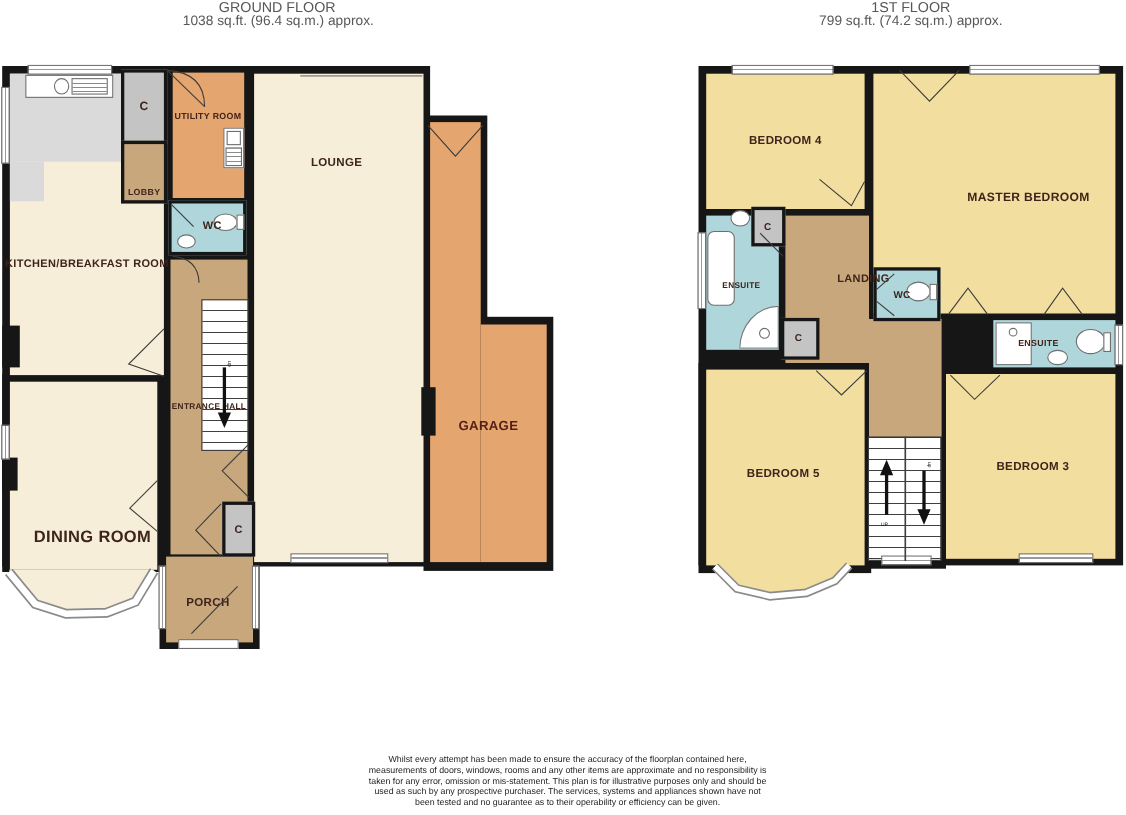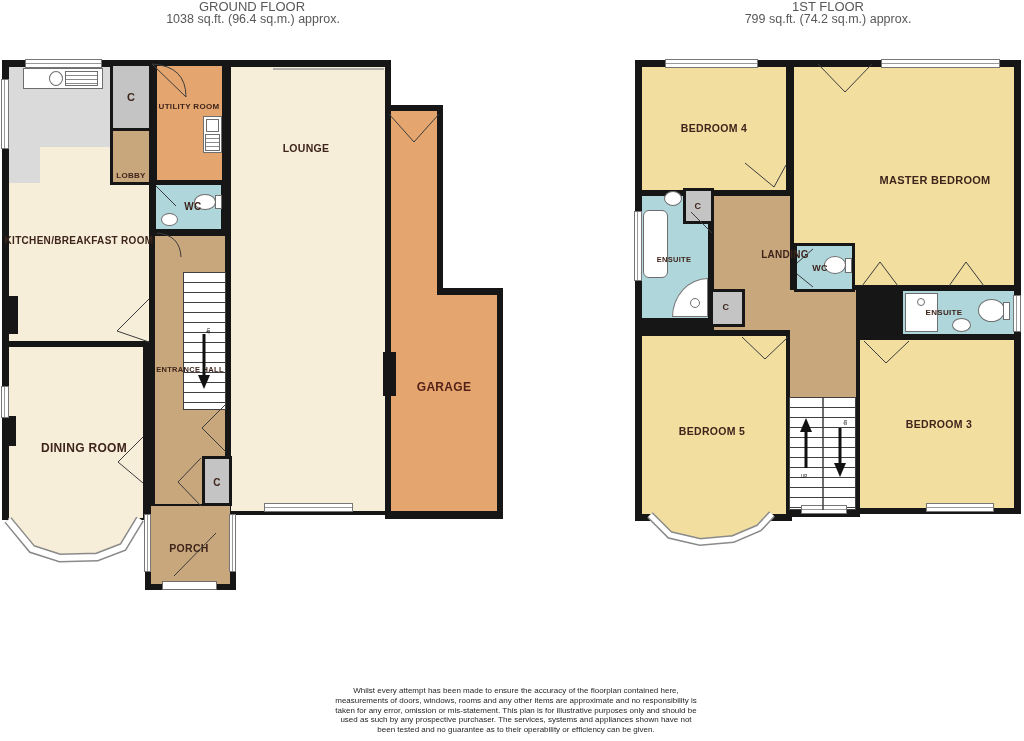--- a/index.html
+++ b/index.html
@@ -83,21 +83,21 @@
   <div class="winv" style="left:229px;top:514px;width:7px;height:58px;"></div>
   <div class="fix" style="left:162px;top:581px;width:55px;height:9px;"></div>
 
   <div class="lbl" style="left:189px;top:106px;font-size:8px;">UTILITY ROOM</div>
   <div class="lbl" style="left:131px;top:97px;font-size:11px;">C</div>
   <div class="lbl" style="left:131px;top:155px;font-size:8px;margin-top:20px;">LOBBY</div>
   <div class="lbl" style="left:193px;top:206px;font-size:10px;">WC</div>
   <div class="lbl" style="left:79px;top:240px;font-size:10px;">KITCHEN/BREAKFAST ROOM</div>
   <div class="lbl" style="left:306px;top:148px;font-size:10.5px;">LOUNGE</div>
   <div class="lbl" style="left:190px;top:369px;font-size:7.5px;">ENTRANCE HALL</div>
-  <div class="lbl" style="left:84px;top:448px;font-size:12px;">DINING ROOM</div>
+  <div class="lbl" style="left:84px;top:488px;font-size:15px;">DINING ROOM</div>
   <div class="lbl" style="left:444px;top:387px;font-size:12px;color:#531f17;">GARAGE</div>
   <div class="lbl" style="left:217px;top:482px;font-size:10px;">C</div>
   <div class="lbl" style="left:189px;top:548px;font-size:10.5px;">PORCH</div>
 
   <div class="bg" style="left:635px;top:60px;width:386px;height:454px;"></div>
   <div class="bg" style="left:635px;top:330px;width:157px;height:191px;"></div>
   <div class="bg" style="left:786px;top:390px;width:74px;height:127px;"></div>
 
   <div class="rm" style="left:642px;top:67px;width:144px;height:123px;background:#F2DFA0;"></div>
   <div class="rm" style="left:794px;top:67px;width:220px;height:218px;background:#F2DFA0;"></div>

